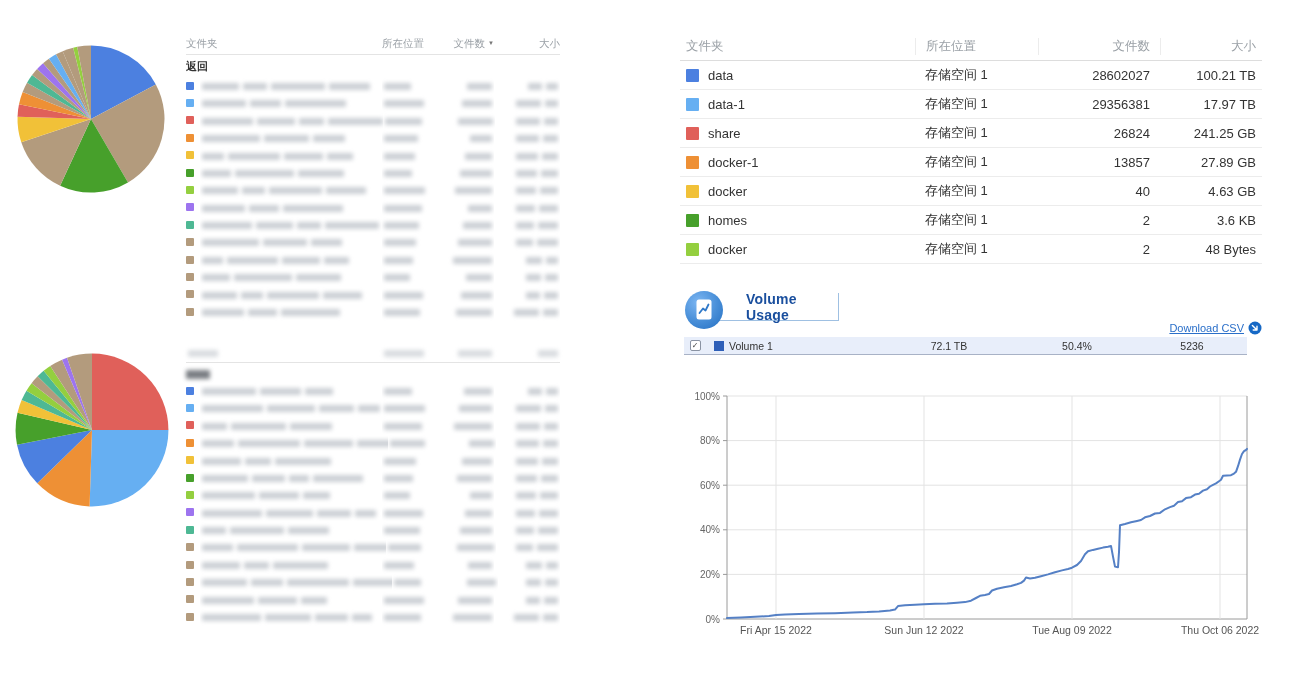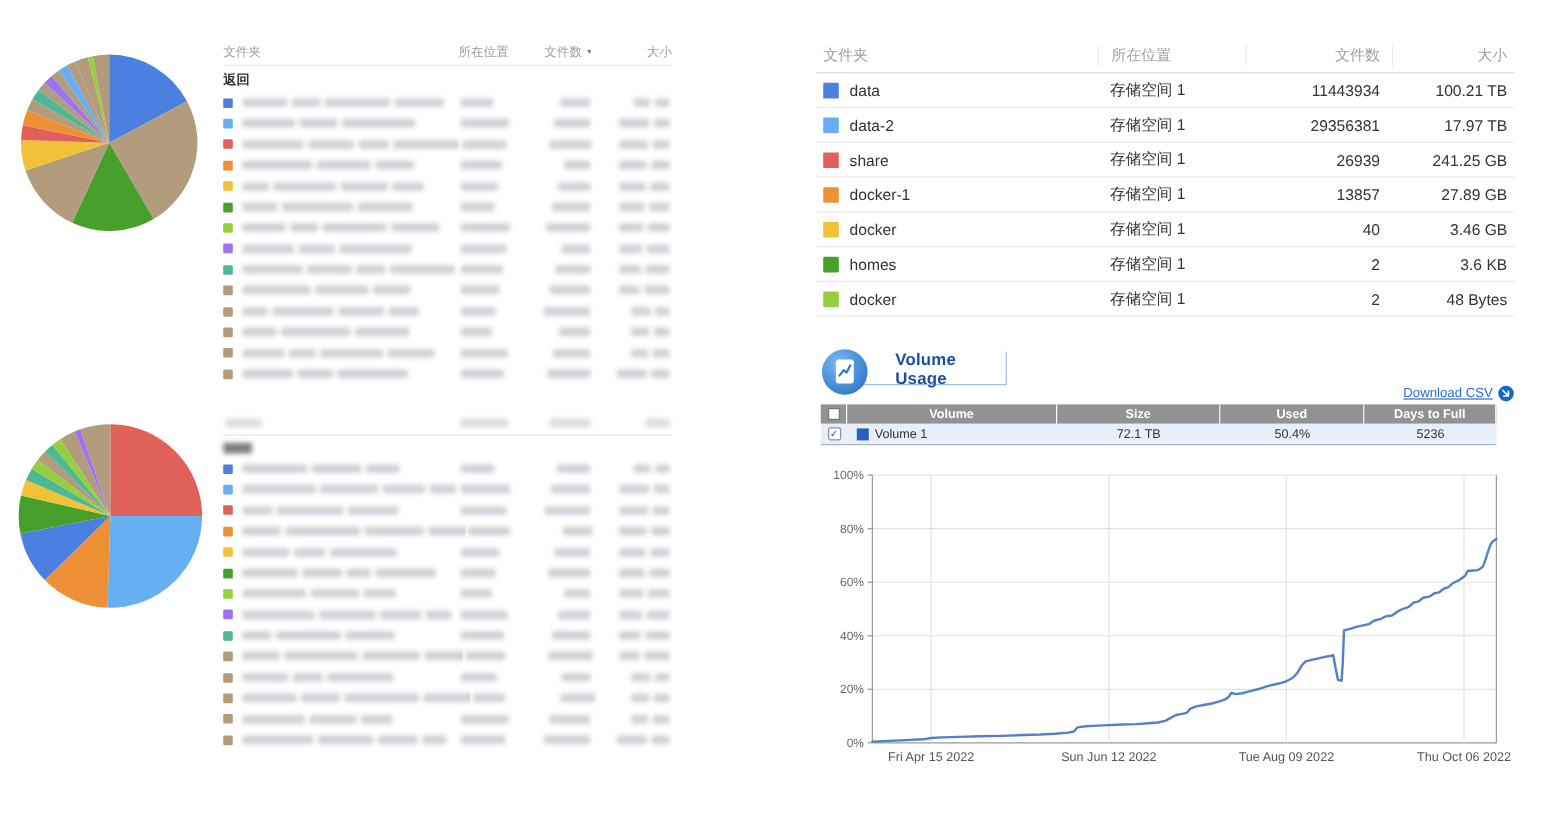--- a/index.html
+++ b/index.html
@@ -331,58 +331,58 @@
     <span class="rt-count" style="border-left:1px solid #ececec">文件数</span>
     <span class="rt-size" style="border-left:1px solid #ececec">大小</span>
   </div>
   <div id="rt-rows">
       <div class="rt-row">
         <span class="rt-name" style="padding-left:6px;box-sizing:border-box">
           <span class="chip" style="background: rgb(76, 128, 224);"></span>
           <span class="nm">data</span>
         </span>
         <span class="rt-loc" style="padding-left:10px;box-sizing:border-box">存储空间 1</span>
-        <span class="rt-count">11443934</span>
+        <span class="rt-count">28602027</span>
         <span class="rt-size">100.21 TB</span>
       </div>
       <div class="rt-row">
         <span class="rt-name" style="padding-left:6px;box-sizing:border-box">
           <span class="chip" style="background: rgb(102, 175, 242);"></span>
-          <span class="nm">data-2</span>
+          <span class="nm">data-1</span>
         </span>
         <span class="rt-loc" style="padding-left:10px;box-sizing:border-box">存储空间 1</span>
         <span class="rt-count">29356381</span>
         <span class="rt-size">17.97 TB</span>
       </div>
       <div class="rt-row">
         <span class="rt-name" style="padding-left:6px;box-sizing:border-box">
           <span class="chip" style="background: rgb(224, 96, 90);"></span>
           <span class="nm">share</span>
         </span>
         <span class="rt-loc" style="padding-left:10px;box-sizing:border-box">存储空间 1</span>
-        <span class="rt-count">26939</span>
+        <span class="rt-count">26824</span>
         <span class="rt-size">241.25 GB</span>
       </div>
       <div class="rt-row">
         <span class="rt-name" style="padding-left:6px;box-sizing:border-box">
           <span class="chip" style="background: rgb(238, 144, 53);"></span>
           <span class="nm">docker-1</span>
         </span>
         <span class="rt-loc" style="padding-left:10px;box-sizing:border-box">存储空间 1</span>
         <span class="rt-count">13857</span>
         <span class="rt-size">27.89 GB</span>
       </div>
       <div class="rt-row">
         <span class="rt-name" style="padding-left:6px;box-sizing:border-box">
           <span class="chip" style="background: rgb(241, 193, 56);"></span>
           <span class="nm">docker</span>
         </span>
         <span class="rt-loc" style="padding-left:10px;box-sizing:border-box">存储空间 1</span>
         <span class="rt-count">40</span>
-        <span class="rt-size">3.46 GB</span>
+        <span class="rt-size">4.63 GB</span>
       </div>
       <div class="rt-row">
         <span class="rt-name" style="padding-left:6px;box-sizing:border-box">
           <span class="chip" style="background: rgb(71, 160, 43);"></span>
           <span class="nm">homes</span>
         </span>
         <span class="rt-loc" style="padding-left:10px;box-sizing:border-box">存储空间 1</span>
         <span class="rt-count">2</span>
         <span class="rt-size">3.6 KB</span>
       </div>
@@ -416,29 +416,20 @@
 
 <div class="abs dl-wrap" style="right:38px;top:321px">
   <span class="dl-link">Download CSV</span>
   <svg width="14" height="14" viewBox="0 0 14 14">
     <circle cx="7" cy="7" r="6.5" fill="#1668c5"></circle>
     <path d="M4.4 4.4 L9 9 M9 5.2 L9 9 L5.2 9" fill="none" stroke="#fff" stroke-width="1.4" stroke-linecap="round" stroke-linejoin="round"></path>
   </svg>
 </div>
 
 <div class="abs vtable" style="left:684px;top:337px">
-  <div class="vt-head">
-    <span class="w-cb">
-        <span class="cb-empty"></span>
-      </span>
-    <span class="w-vol">Volume</span>
-    <span class="w-size">Size</span>
-    <span class="w-used">Used</span>
-    <span class="w-days">Days to Full</span>
-  </div>
   <div class="vt-row">
     <span class="w-cb">
         <span class="cb-checked">✓</span>
       </span>
     <span class="w-vol vt-volcell">
         <span class="chip10" style="background: rgb(46, 95, 184);"></span>
         <span>Volume 1</span>
       </span>
     <span class="w-size">72.1 TB</span>
     <span class="w-used">50.4%</span>

